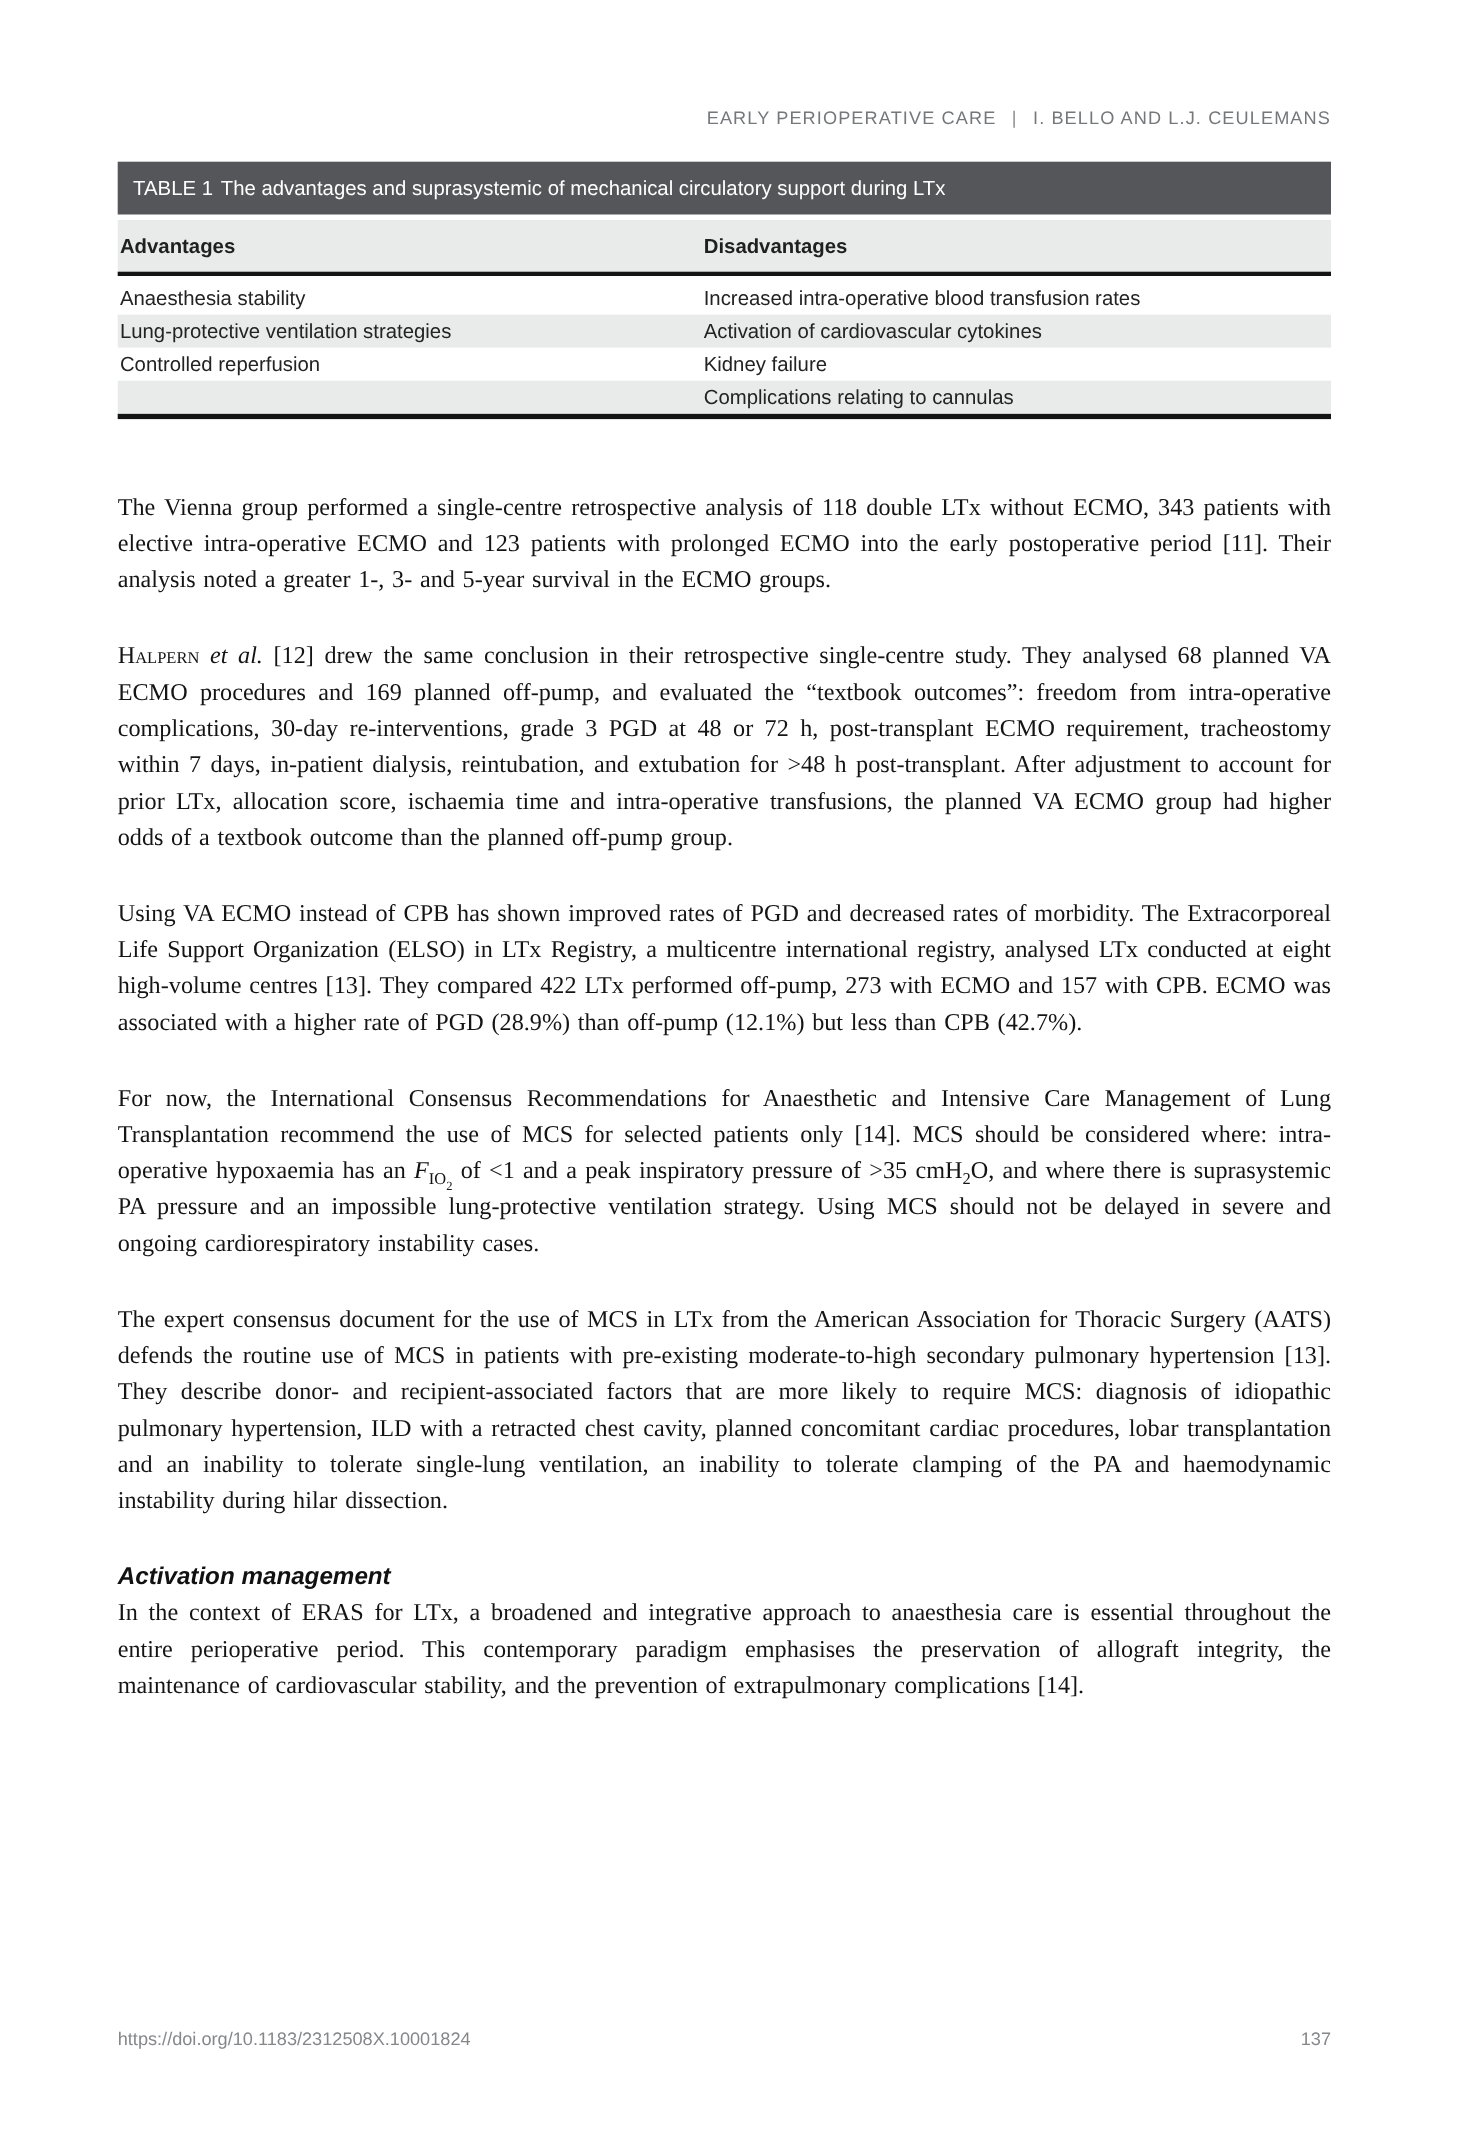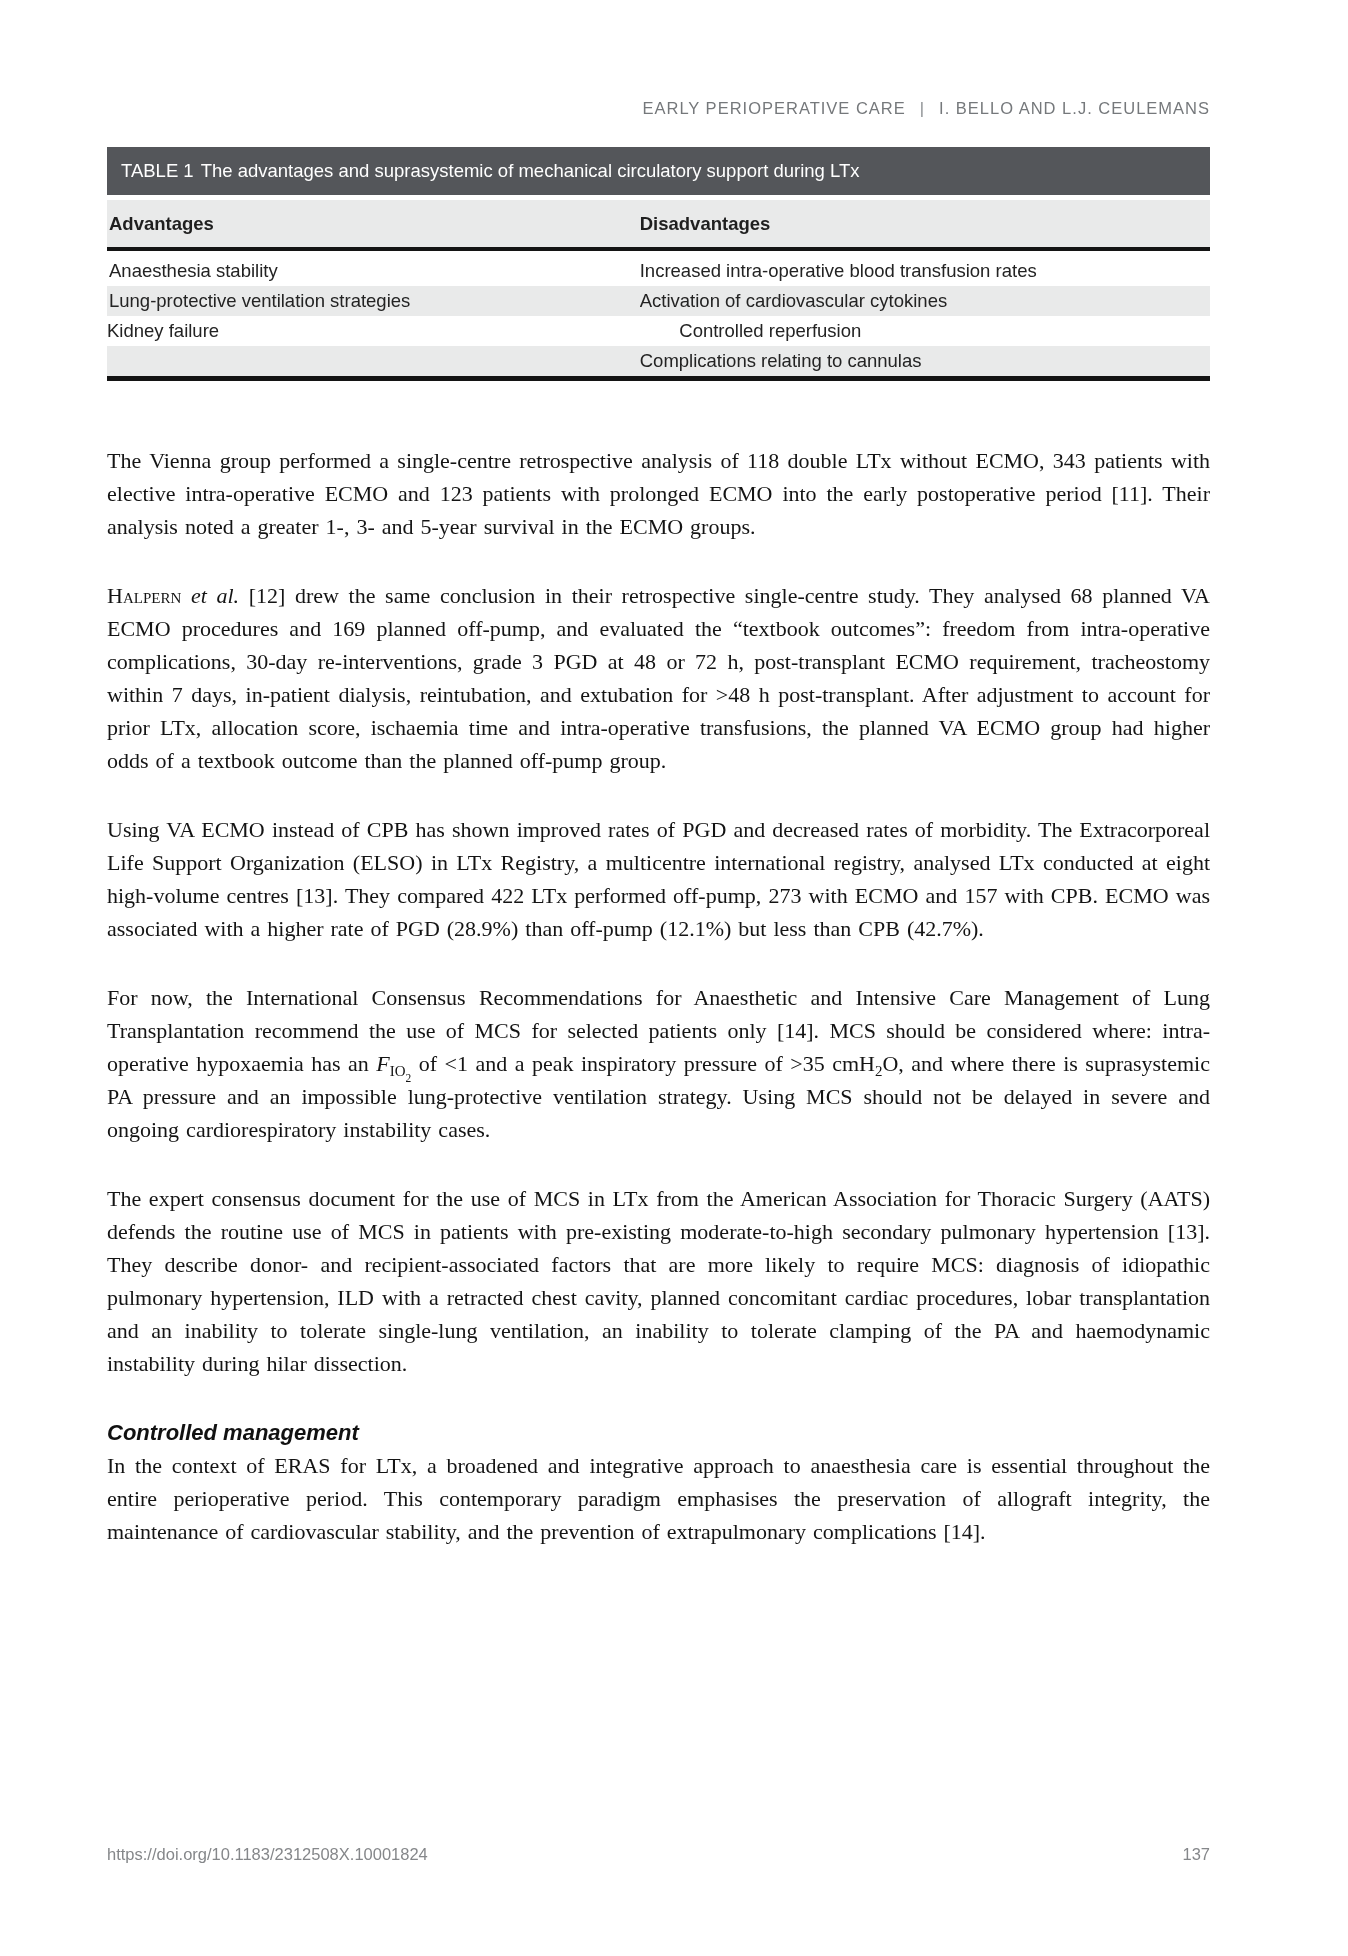--- a/index.html
+++ b/index.html
@@ -92,38 +92,38 @@
       <div class="tbl-body" id="tbl-body">
           <div class="tbl-row">
             <div class="tcell c0">Anaesthesia stability</div>
             <div class="tcell c1">Increased intra-operative blood transfusion rates</div>
           </div>
           <div class="tbl-row">
             <div class="tcell c0">Lung-protective ventilation strategies</div>
             <div class="tcell c1">Activation of cardiovascular cytokines</div>
           </div>
           <div class="tbl-row">
+            <div class="tcell c0">Controlled reperfusion</div>
             <div class="tcell c1">Kidney failure</div>
-            <div class="tcell c0">Controlled reperfusion</div>
           </div>
           <div class="tbl-row">
             <div class="tcell c0"></div>
             <div class="tcell c1">Complications relating to cannulas</div>
           </div>
         </div>
     </div>
   </div>
 
   <div class="body-text" id="body-text">
       <p><span>The Vienna group performed a single-centre retrospective analysis of 118 double LTx without ECMO, 343 patients with elective intra-operative ECMO and 123 patients with prolonged ECMO into the early postoperative period [11]. Their analysis noted a greater 1-, 3- and 5-year survival in the ECMO groups.</span></p>
       <p><span class="rs-smallcaps">Halpern</span><span> </span><span class="rs-italic">et al.</span><span> [12] drew the same conclusion in their retrospective single-centre study. They analysed 68 planned VA ECMO procedures and 169 planned off-pump, and evaluated the “textbook outcomes”: freedom from intra-operative complications, 30-day re-interventions, grade 3 PGD at 48 or 72 h, post-transplant ECMO requirement, tracheostomy within 7 days, in-patient dialysis, reintubation, and extubation for &gt;48 h post-transplant. After adjustment to account for prior LTx, allocation score, ischaemia time and intra-operative transfusions, the planned VA ECMO group had higher odds of a textbook outcome than the planned off-pump group.</span></p>
       <p><span>Using VA ECMO instead of CPB has shown improved rates of PGD and decreased rates of morbidity. The Extracorporeal Life Support Organization (ELSO) in LTx Registry, a multicentre international registry, analysed LTx conducted at eight high-volume centres [13]. They compared 422 LTx performed off-pump, 273 with ECMO and 157 with CPB. ECMO was associated with a higher rate of PGD (28.9%) than off-pump (12.1%) but less than CPB (42.7%).</span></p>
       <p><span>For now, the International Consensus Recommendations for Anaesthetic and Intensive Care Management of Lung Transplantation recommend the use of MCS for selected patients only [14]. MCS should be considered where: intra-operative hypoxaemia has an </span><span class="rs-italic">F</span><span class="rs-sub">IO</span><span class="rs-subsub">2</span><span> of &lt;1 and a peak inspiratory pressure of &gt;35 cmH</span><span class="rs-sub">2</span><span>O, and where there is suprasystemic PA pressure and an impossible lung-protective ventilation strategy. Using MCS should not be delayed in severe and ongoing cardiorespiratory instability cases.</span></p>
       <p><span>The expert consensus document for the use of MCS in LTx from the American Association for Thoracic Surgery (AATS) defends the routine use of MCS in patients with pre-existing moderate-to-high secondary pulmonary hypertension [13]. They describe donor- and recipient-associated factors that are more likely to require MCS: diagnosis of idiopathic pulmonary hypertension, ILD with a retracted chest cavity, planned concomitant cardiac procedures, lobar transplantation and an inability to tolerate single-lung ventilation, an inability to tolerate clamping of the PA and haemodynamic instability during hilar dissection.</span></p>
-      <div class="section-heading">Controlled management</div>
+      <div class="section-heading">Activation management</div>
       <p><span>In the context of ERAS for LTx, a broadened and integrative approach to anaesthesia care is essential throughout the entire perioperative period. This contemporary paradigm emphasises the preservation of allograft integrity, the maintenance of cardiovascular stability, and the prevention of extrapulmonary complications [14].</span></p>
     </div>
 
   <div class="footer">
     <span class="doi">https://doi.org/10.1183/2312508X.10001824</span>
     <span class="pageno">137</span>
   </div>
 
 </div>
 

